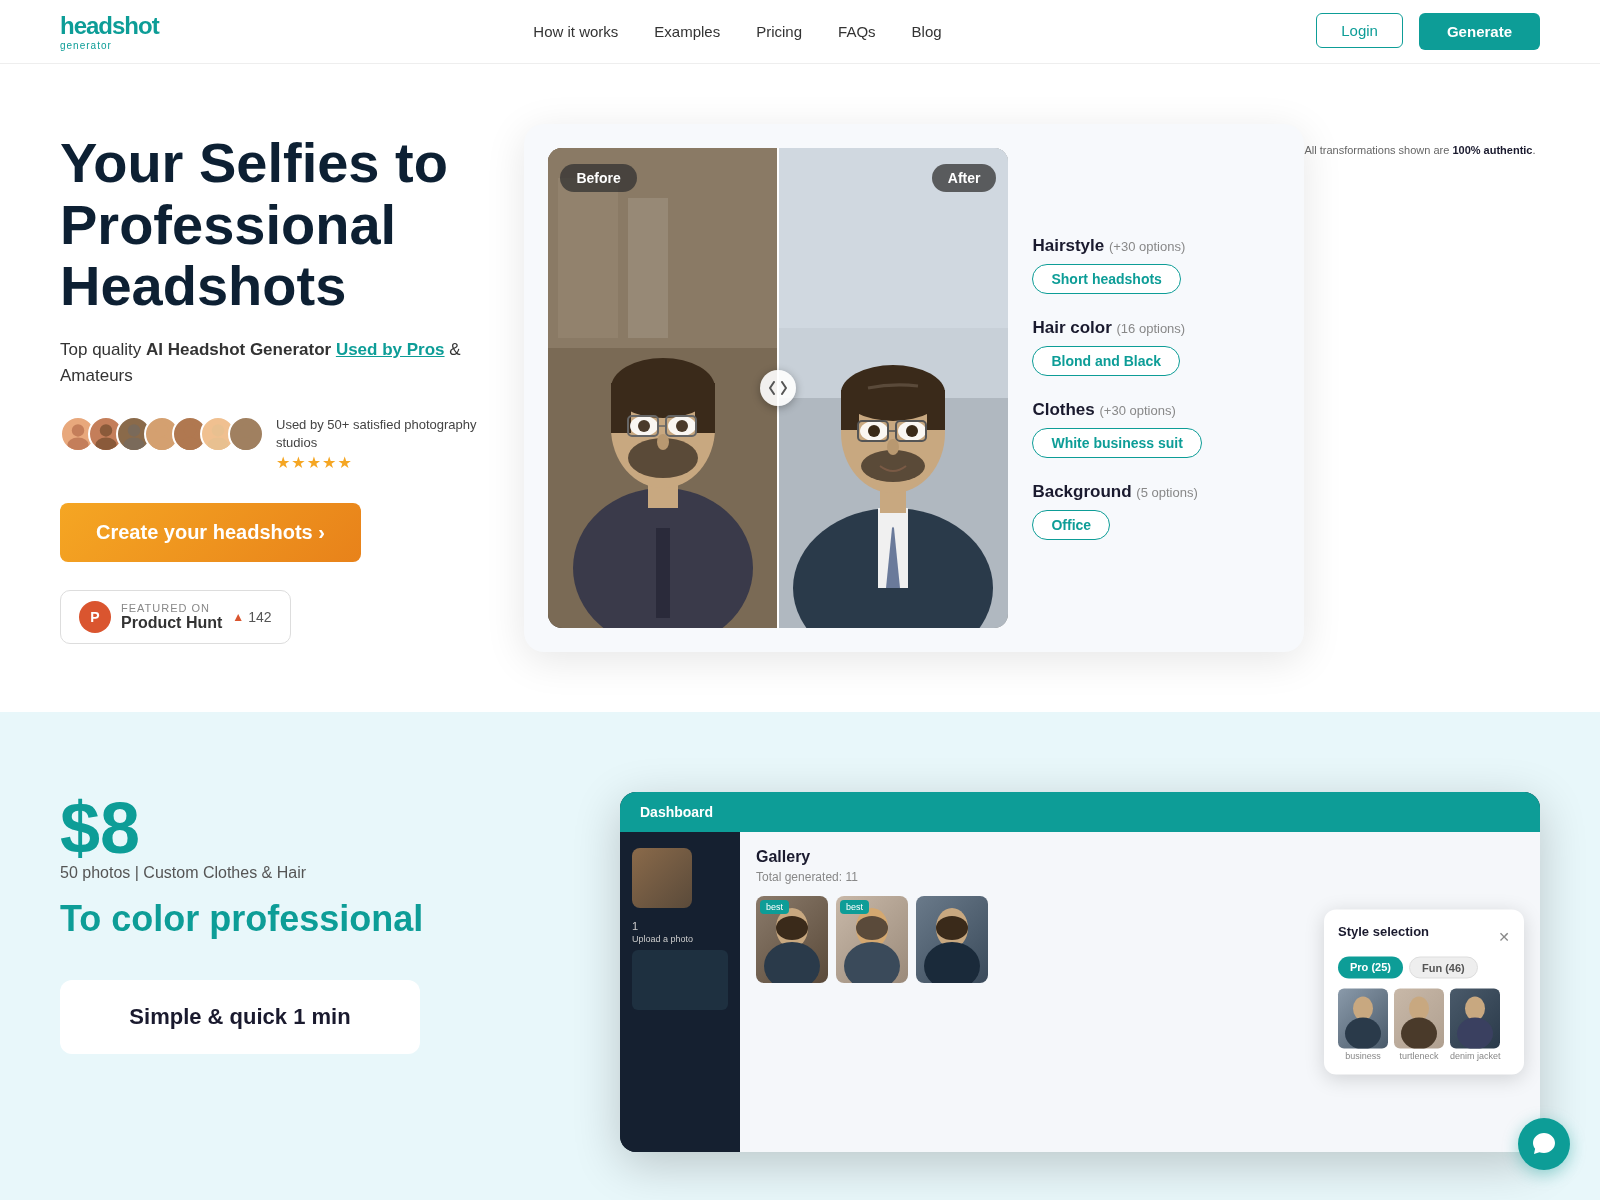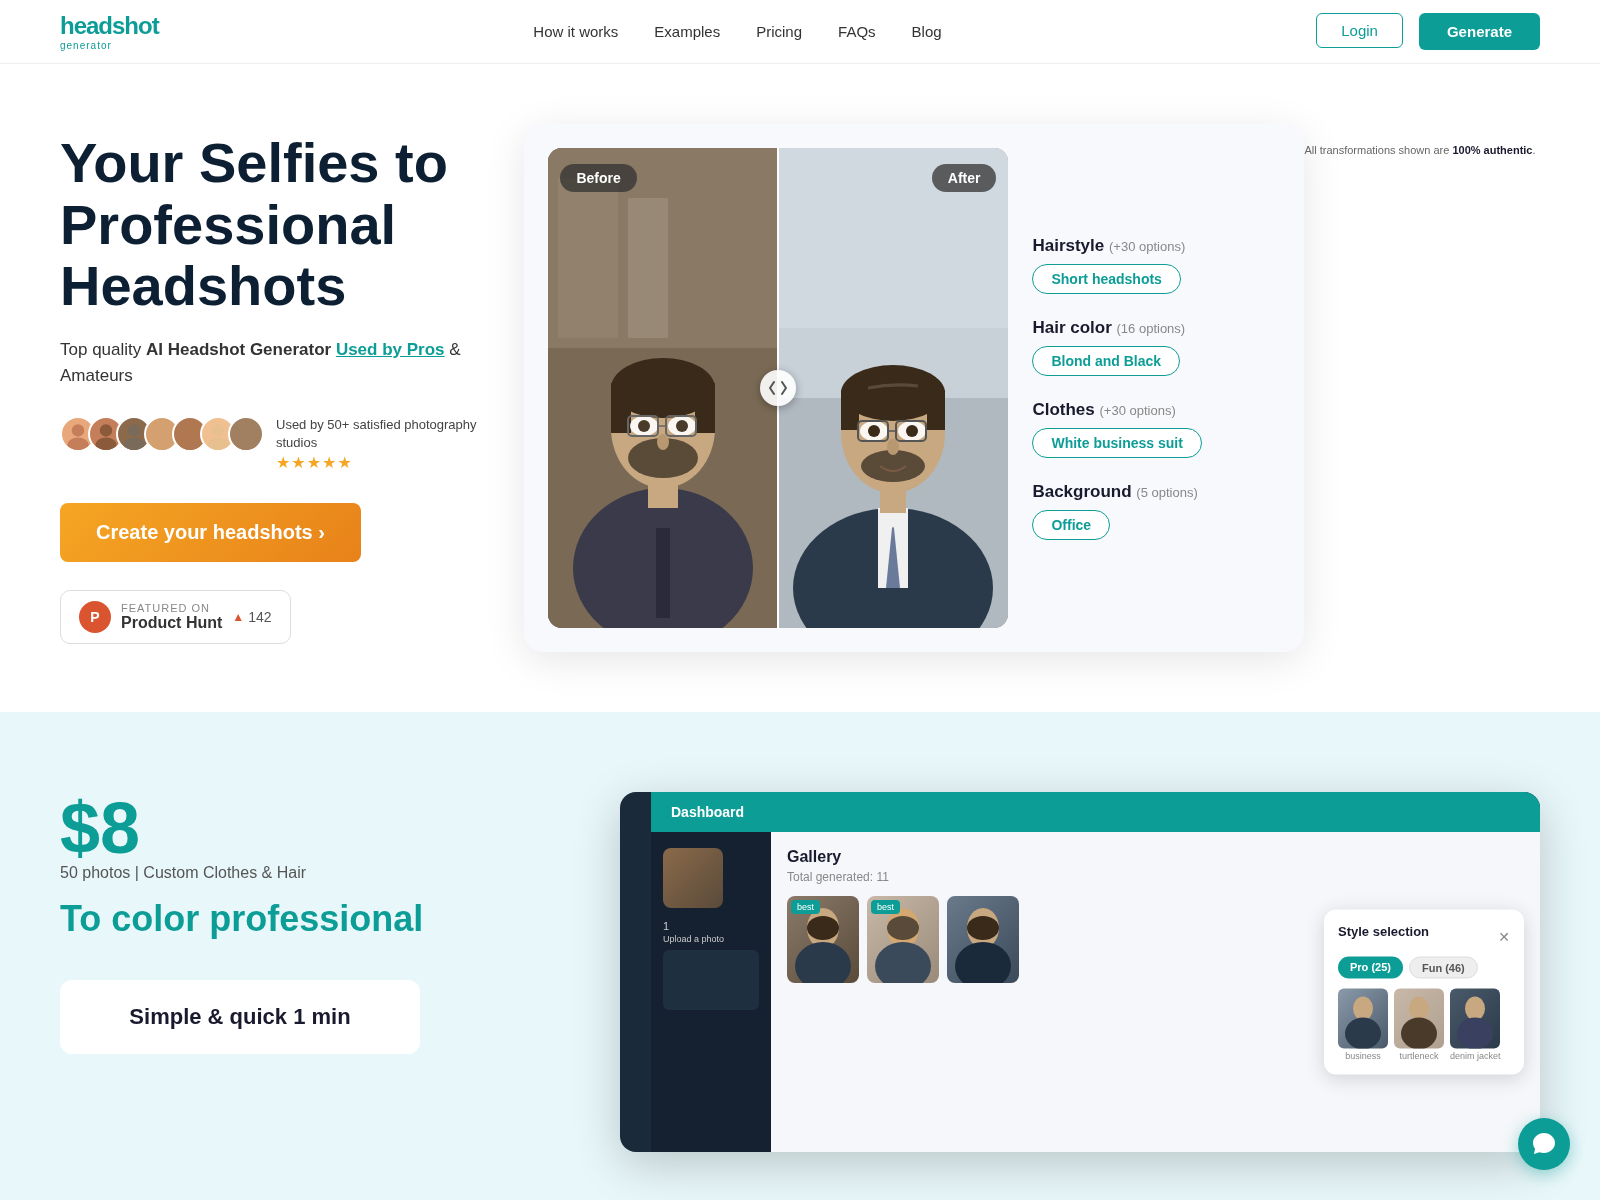--- a/index.html
+++ b/index.html
@@ -124,21 +124,20 @@
     .bottom-left { flex: 0 0 500px; }
     .price-big { font-size: 72px; font-weight: 900; color: #0d9d97; line-height: 1; }
     .price-sub { font-size: 16px; color: #555; margin-bottom: 16px; }
     .tagline { font-size: 36px; font-weight: 700; color: #0d9d97; margin-bottom: 30px; }
     .simple-text { font-size: 22px; font-weight: 700; color: #1a1a2e; text-align: center; }
     .bottom-right { flex: 1; }
     .dashboard-preview {
       background: #1a2a3a; border-radius: 16px; overflow: hidden;
       box-shadow: 0 12px 48px rgba(0,0,0,0.2); min-height: 360px;
       position: relative;
-      padding-left: 31px;
     }
     .dash-header { background: #0d9d97; padding: 12px 20px; font-size: 14px; color: #fff; font-weight: 600; }
     .dash-body { display: flex; height: 320px; }
     .dash-sidebar { width: 120px; background: #152030; padding: 16px 12px; }
     .dash-sidebar-item { font-size: 12px; color: #aaa; margin-bottom: 12px; }
     .dash-main { flex: 1; background: #f5f7fa; padding: 16px; position: relative; }
     .dash-gallery-title { font-size: 16px; font-weight: 700; color: #1a1a2e; margin-bottom: 4px; }
     .dash-gallery-sub { font-size: 12px; color: #888; margin-bottom: 12px; }
     .dash-images { display: flex; gap: 8px; flex-wrap: wrap; }
     .dash-img-placeholder {

